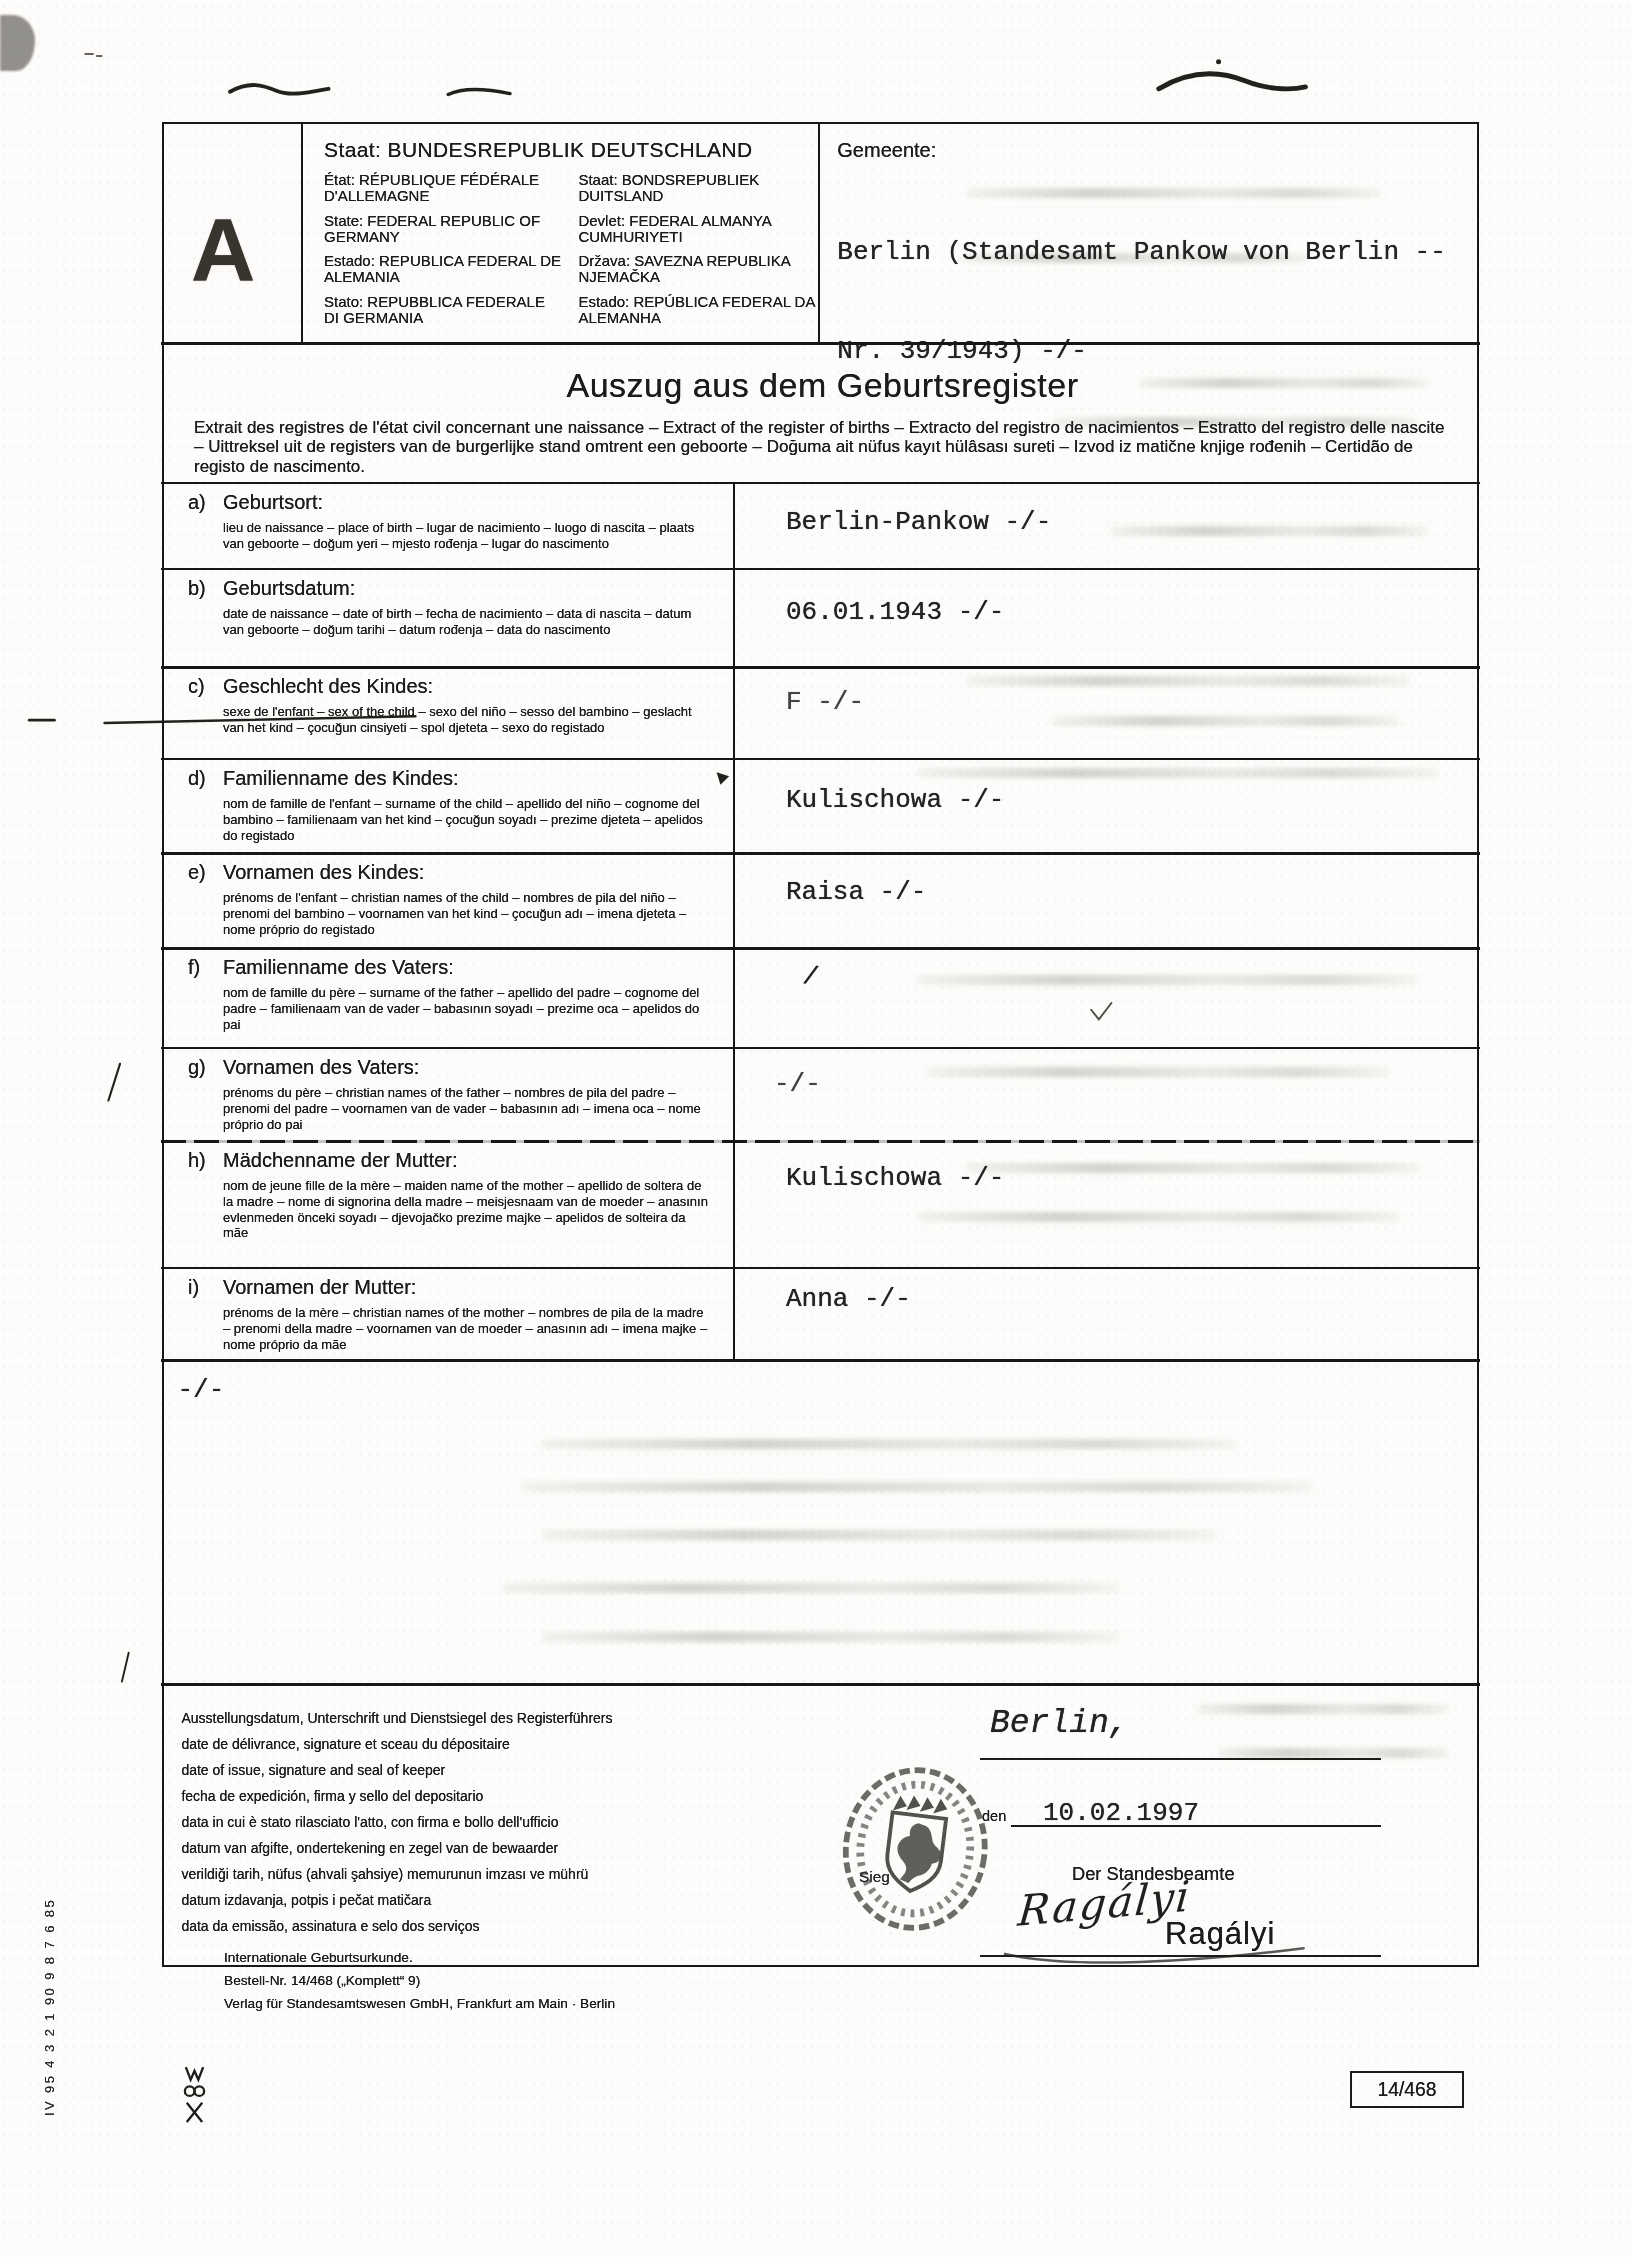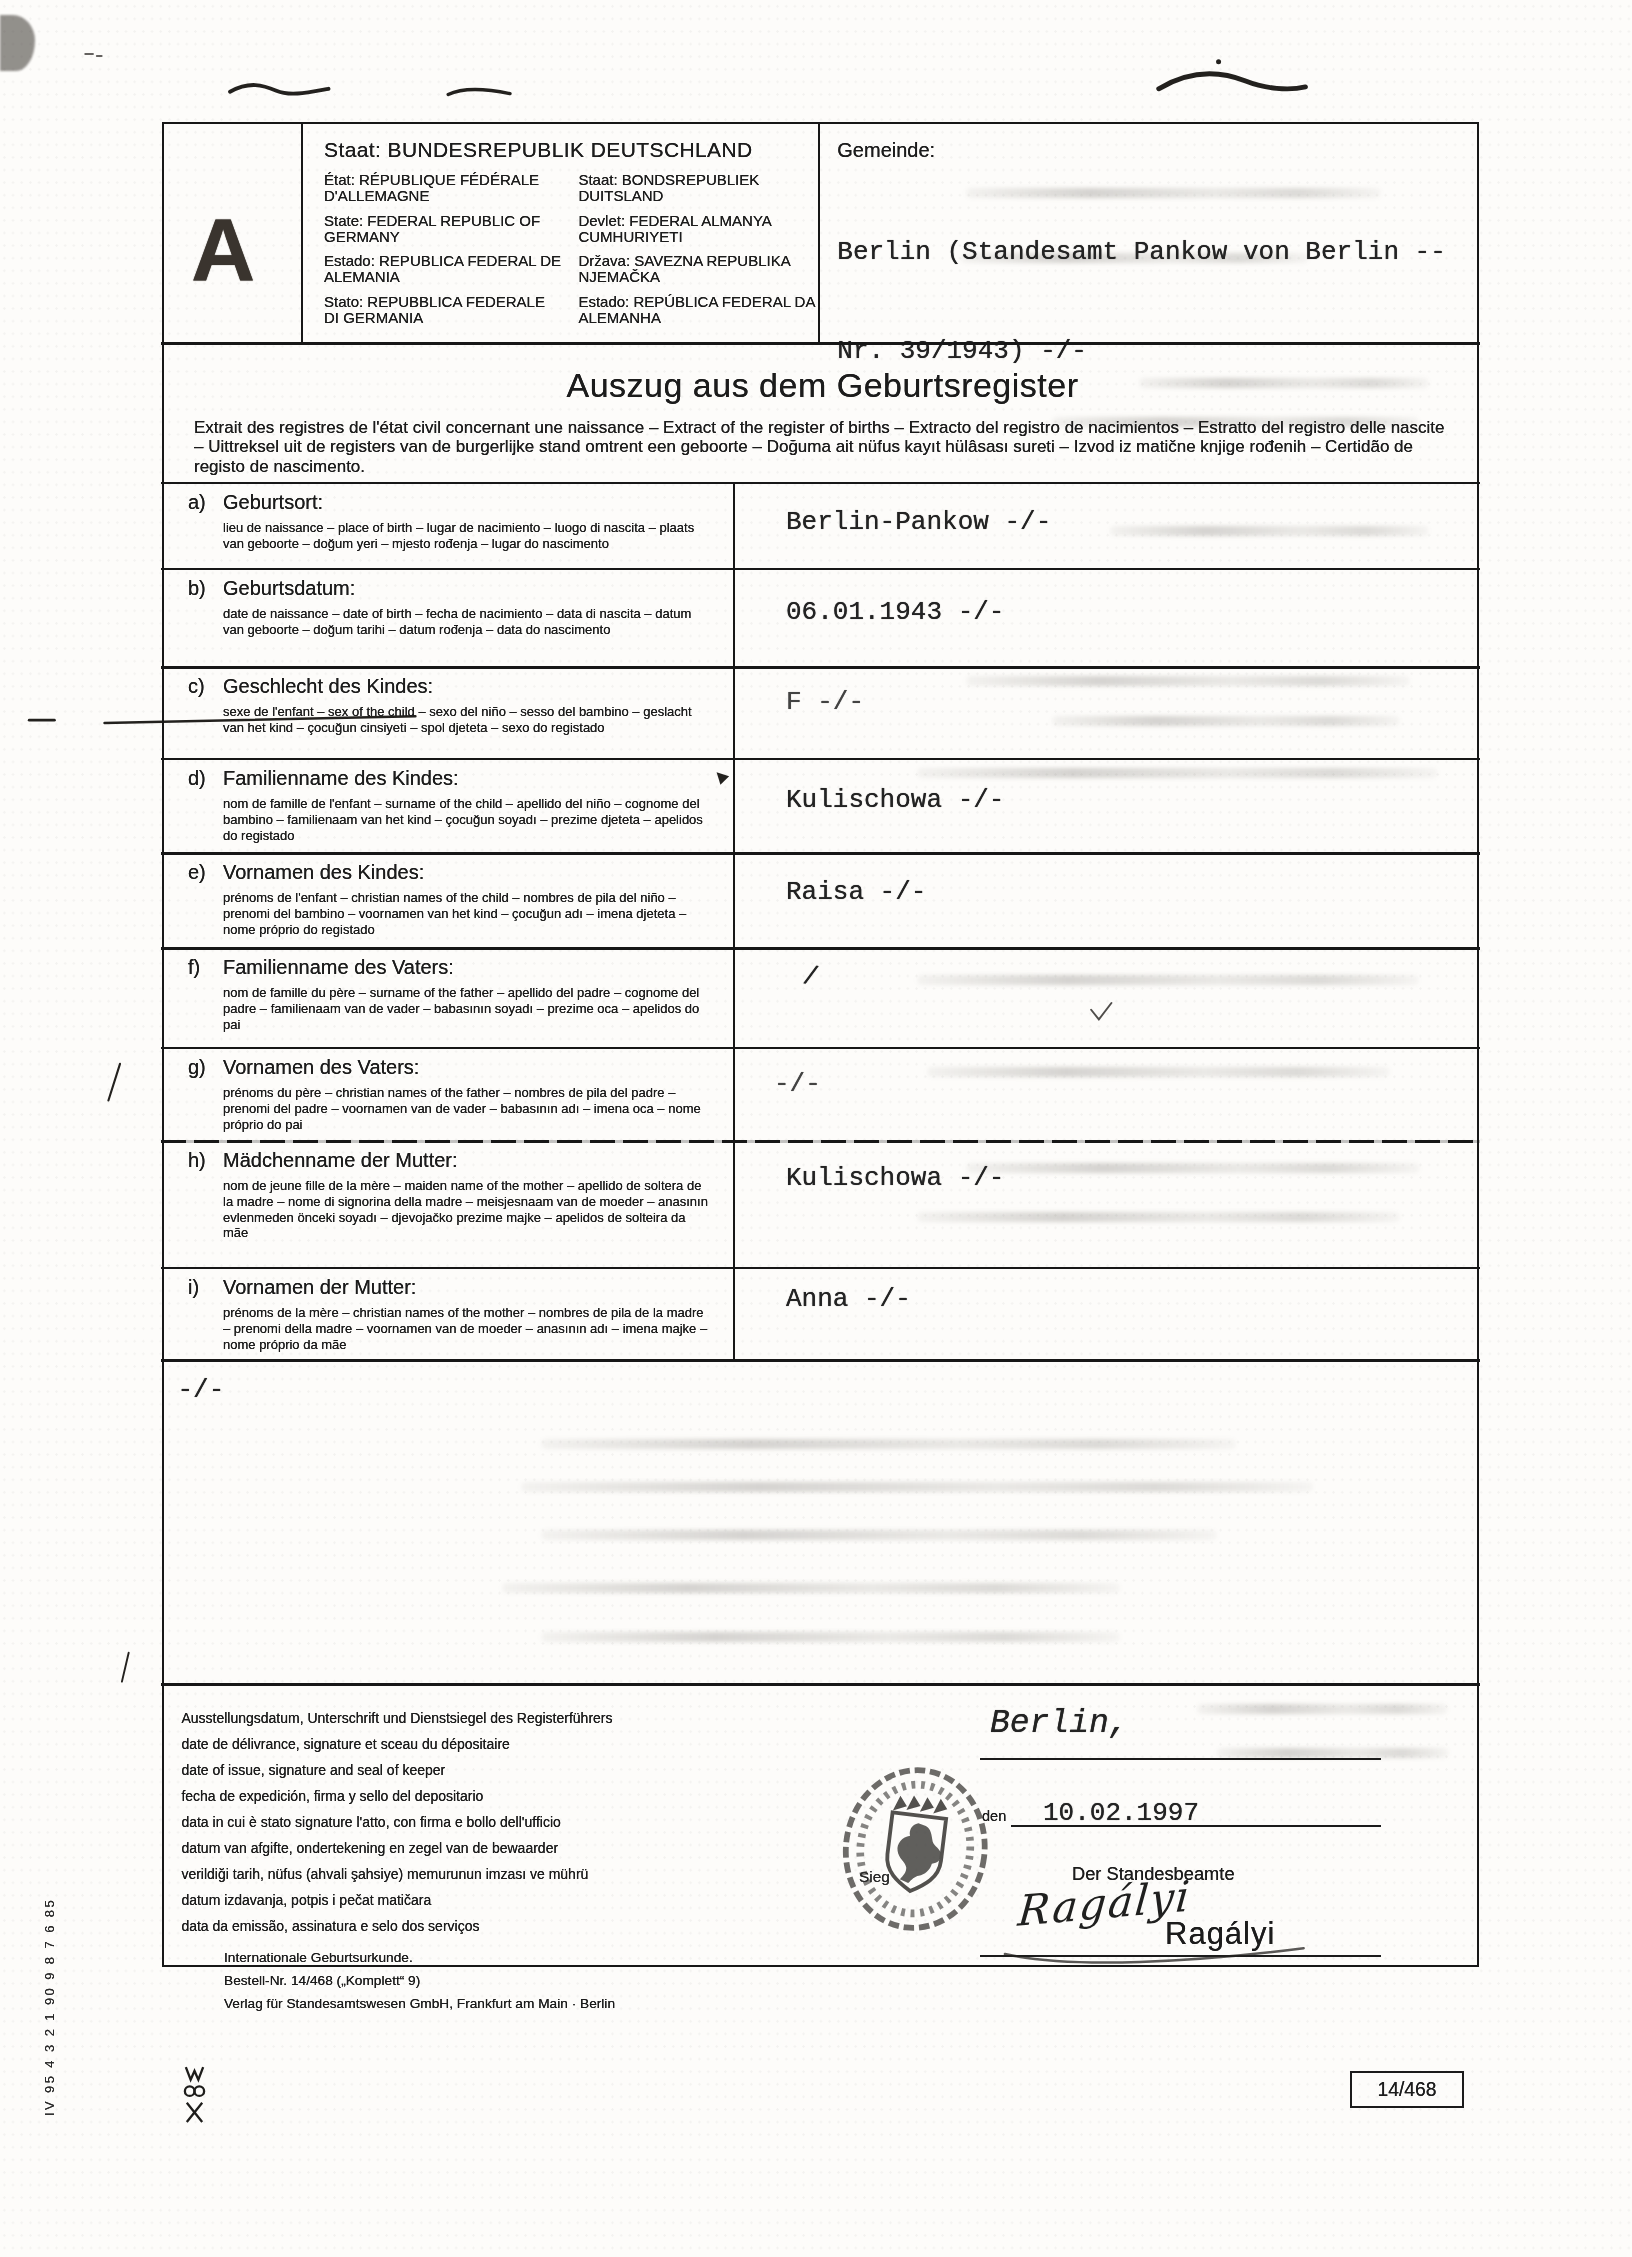--- a/index.html
+++ b/index.html
@@ -125,21 +125,21 @@
         </div>
         <div class="staat-col">
           <div class="ink">Staat: BONDSREPUBLIEK DUITSLAND</div>
           <div class="ink">Devlet: FEDERAL ALMANYA CUMHURIYETI</div>
           <div class="ink">Država: SAVEZNA REPUBLIKA NJEMAČKA</div>
           <div class="ink">Estado: REPÚBLICA FEDERAL DA ALEMANHA</div>
         </div>
       </div>
     </div>
     <div class="gembox">
-      <div class="gem-label ink">Gemeinde:</div>
+      <div class="gem-label ink">Gemeente:</div>
       <div class="gem-val mono">
         <div>Berlin (Standesamt Pankow von Berlin --</div>
         <div>Nr. 39/1943) -/-</div>
       </div>
     </div>
     <div class="vline" style="left:137px;top:0;height:218px"></div>
     <div class="vline" style="left:654px;top:0;height:218px"></div>
     <div class="hline h3" style="top:218px"></div>
 
     <div class="titleblock">
@@ -232,21 +232,21 @@
 
     <div class="freeval mono">-/-</div>
 
     <div class="hline h3" style="top:1559px"></div>
 
     <div class="issueleft">
       <div class="ink">Ausstellungsdatum, Unterschrift und Dienstsiegel des Registerführers</div>
       <div class="ink">date de délivrance, signature et sceau du dépositaire</div>
       <div class="ink">date of issue, signature and seal of keeper</div>
       <div class="ink">fecha de expedición, firma y sello del depositario</div>
-      <div class="ink">data in cui è stato signature l'atto, con firma e bollo dell'ufficio</div>
+      <div class="ink">data in cui è stato rilasciato l'atto, con firma e bollo dell'ufficio</div>
       <div class="ink">datum van afgifte, ondertekening en zegel van de bewaarder</div>
       <div class="ink">verildiği tarih, nüfus (ahvali şahsiye) memurunun imzası ve mührü</div>
       <div class="ink">datum izdavanja, potpis i pečat matičara</div>
       <div class="ink">data da emissão, assinatura e selo dos serviços</div>
     </div>
 
     <div class="b-place mono">Berlin,</div>
     <div class="b-line" style="left:816px;top:1634px;width:401px"></div>
     <div class="b-date mono">10.02.1997</div>
     <div class="b-den ink">den</div>

